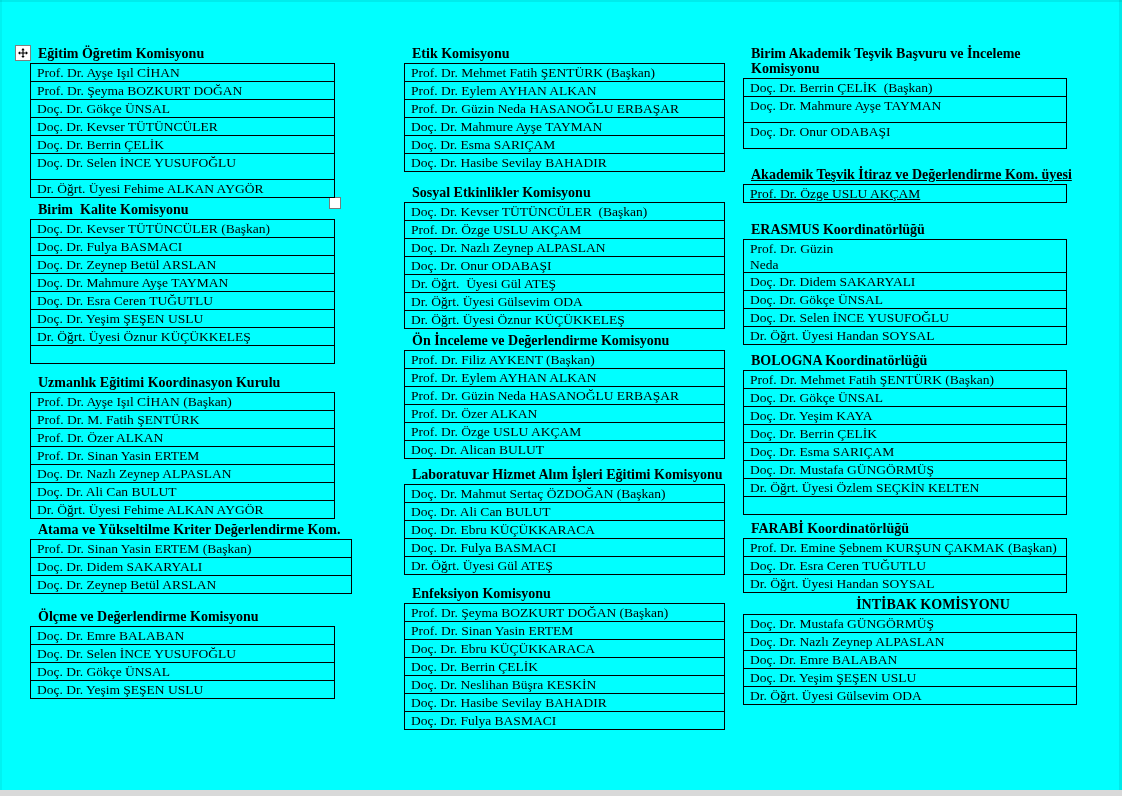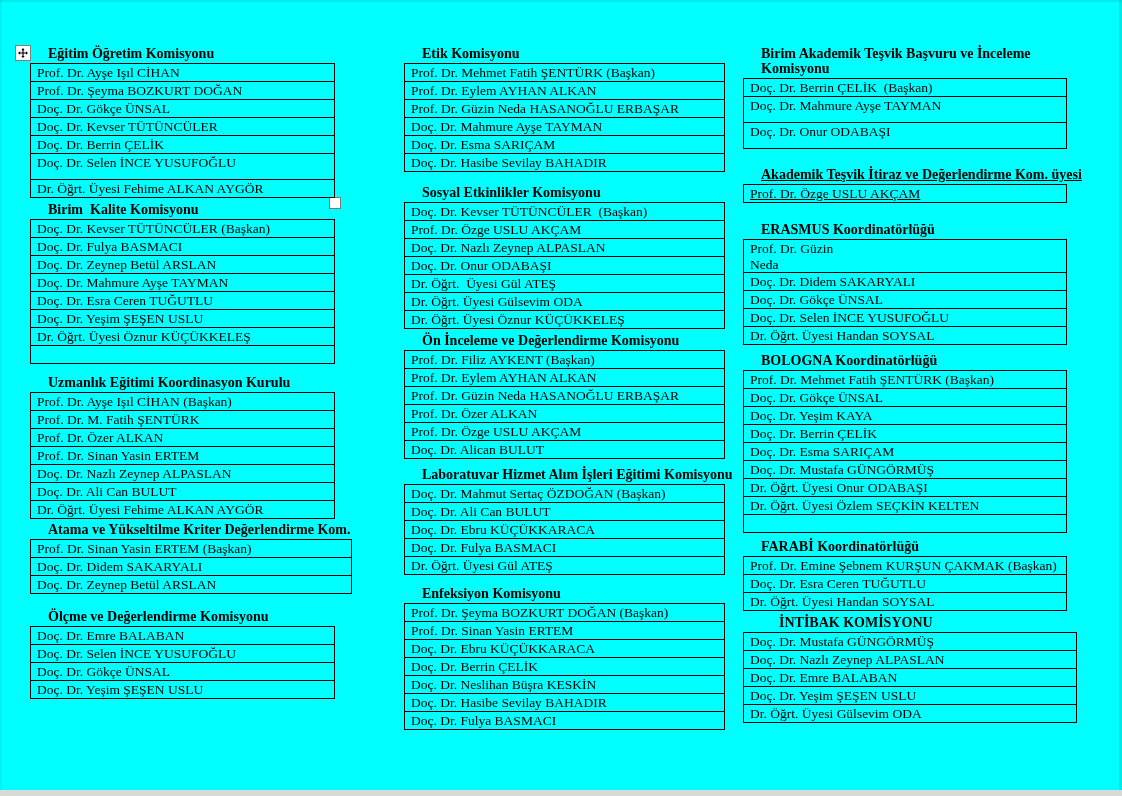--- a/index.html
+++ b/index.html
@@ -16,29 +16,29 @@
   .edge-left{position:absolute;left:0;top:0;bottom:0;width:2px;background:rgba(0,70,70,0.07);}
 
   .col{position:absolute;top:46px;}
   #col0{left:30px;width:334px;}
   #col1{left:404px;width:334px;}
   #col2{left:743px;width:344px;}
 
   .section{margin:0;}
   .heading{
     font-weight:700;font-size:14px;line-height:15px;
-    padding-left:18px;margin-bottom:2px;white-space:pre;
+    padding-left:8px;margin-bottom:2px;white-space:pre;
   }
   .tbl{border:1px solid #000;background:transparent;}
   #col0 .tbl{width:303px;}
   #col1 .tbl{width:319px;}
   #col2 .tbl{width:322px;}
   #col0 .section:nth-child(4) .tbl{width:320px;}
   #col2 .section:nth-child(6) .tbl{width:332px;}
-  #col2 .section:nth-child(6) .heading{padding-left:36px;}
+  #col2 .section:nth-child(6) .heading{padding-left:36px;text-align:center;}
 
   .row{
     box-sizing:border-box;height:18px;border-bottom:1px solid #000;
     font-size:13.5px;line-height:16px;padding:1px 2px 0 6px;
     white-space:pre;overflow:hidden;
   }
   .row:last-child{border-bottom:none;height:17px;}
   .row.tall{height:26px;}
   .row.tall:last-child{height:25px;}
   .row.two{height:33px;white-space:normal;}
@@ -234,21 +234,20 @@
       </div>
       <div class="section">
         <div class="heading">BOLOGNA Koordinatörlüğü</div>
         <div class="tbl">
           <div class="row">Prof. Dr. Mehmet Fatih ŞENTÜRK (Başkan)</div>
           <div class="row">Doç. Dr. Gökçe ÜNSAL</div>
           <div class="row">Doç. Dr. Yeşim KAYA</div>
           <div class="row">Doç. Dr. Berrin ÇELİK</div>
           <div class="row">Doç. Dr. Esma SARIÇAM</div>
           <div class="row">Doç. Dr. Mustafa GÜNGÖRMÜŞ</div>
-          <div class="row">Dr. <span class="sq">Öğrt.</span> Üyesi Onur ODABAŞI</div>
           <div class="row">Dr. <span class="sq">Öğrt.</span> Üyesi Özlem SEÇKİN KELTEN</div>
           <div class="row"></div>
         </div>
       </div>
       <div class="section">
         <div class="heading">FARABİ Koordinatörlüğü</div>
         <div class="tbl">
           <div class="row">Prof. Dr. Emine Şebnem KURŞUN ÇAKMAK (Başkan)</div>
           <div class="row">Doç. Dr. Esra Ceren TUĞUTLU</div>
           <div class="row">Dr. <span class="sq">Öğrt.</span> Üyesi Handan SOYSAL</div>

